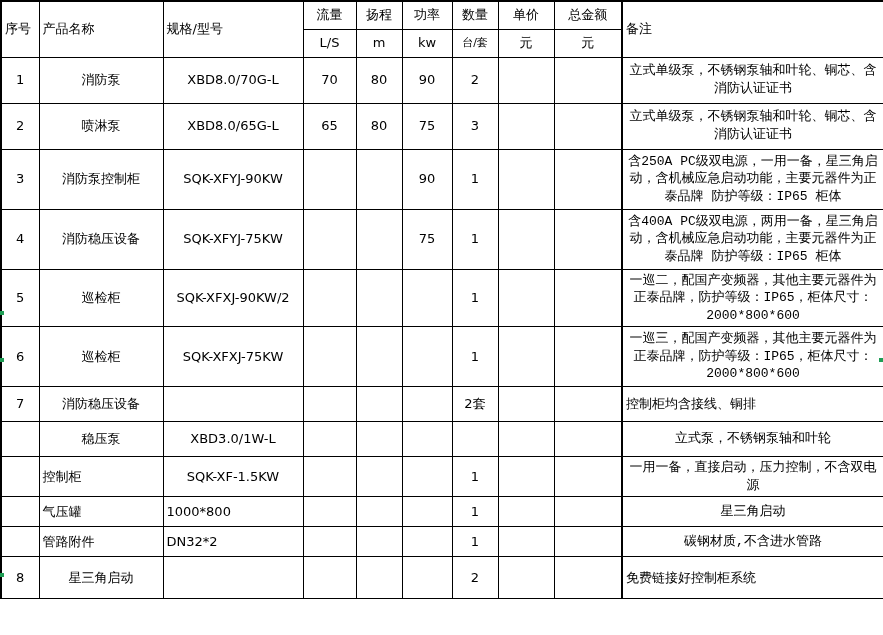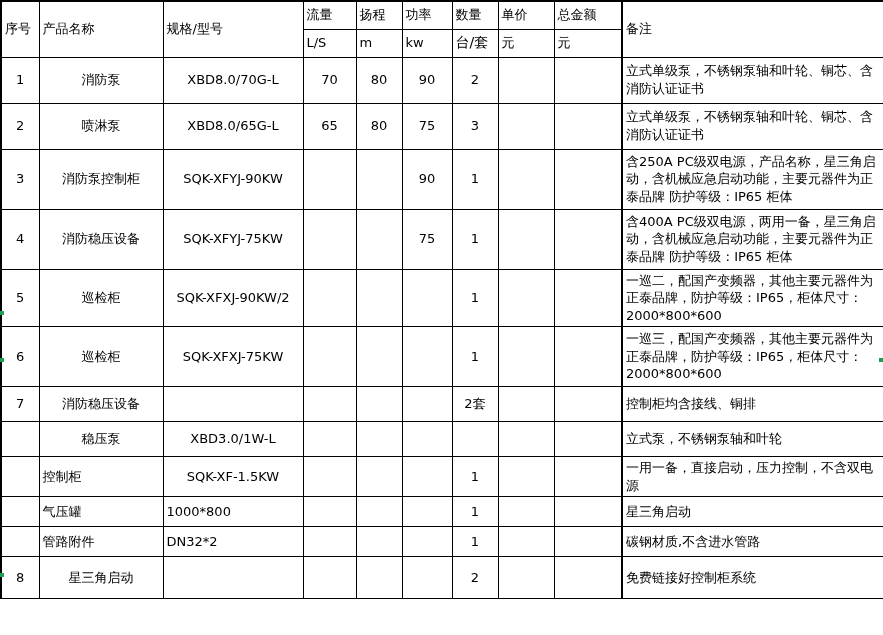--- a/index.html
+++ b/index.html
@@ -35,26 +35,28 @@
     overflow: hidden;
     line-height: 1.35;
   }
   td.c { text-align: center; }
   td.l { text-align: left; }
   td.r { text-align: left; }
   .hdr {
     font-size: 14px;
   }
   .hdr-sm {
+    text-align: center;
     font-size: 13px;
   }
   .note {
     font-size: 12.5px;
-    text-align: left;
+    text-align: center;
     line-height: 1.35;
+    font-family: Liberation Mono, monospace;
   }
   .note-c {
     font-size: 12.5px;
     text-align: left;
   }
   .clip {
     max-height: 56px;
     overflow: hidden;
     display: block;
   }
@@ -103,21 +105,21 @@
         <td class="hdr-sm">功率</td>
         <td class="hdr-sm">数量</td>
         <td class="hdr-sm">单价</td>
         <td class="hdr-sm thickright">总金额</td>
         <td class="hdr thickright" rowspan="2">备注</td>
       </tr>
       <tr style="height:28px;">
         <td class="hdr-sm">L/S</td>
         <td class="hdr-sm">m</td>
         <td class="hdr-sm">kw</td>
-        <td class="hdr-sm" style="font-size:14px;line-height:1.1;">台/套</td>
+        <td class="hdr-sm" style="font-size:11px;line-height:1.1;">台/套</td>
         <td class="hdr-sm">元</td>
         <td class="hdr-sm thickright">元</td>
       </tr>
     </tbody>
     <tbody id="rows-body">
         <tr style="height: 46px;">
           <td class="c">1</td>
           <td class="c">消防泵</td>
           <td class="c">XBD8.0/70G-L</td>
           <td class="c">70</td>
@@ -148,21 +150,21 @@
           <td class="c">3</td>
           <td class="c">消防泵控制柜</td>
           <td class="c">SQK-XFYJ-90KW</td>
           <td class="c"></td>
           <td class="c"></td>
           <td class="c">90</td>
           <td class="c">1</td>
           <td class="c"></td>
           <td class="c thickright"></td>
           <td class="note thickright">
-            <span class="clip">含250A PC级双电源，产品名称，星三角启动，含机械应急启动功能，主要元器件为正泰品牌 防护等级：IP65 柜体</span>
+            <span class="clip">含250A PC级双电源，一用一备，星三角启动，含机械应急启动功能，主要元器件为正泰品牌 防护等级：IP65 柜体</span>
           </td>
         </tr>
         <tr style="height: 60px;">
           <td class="c">4</td>
           <td class="c">消防稳压设备</td>
           <td class="c">SQK-XFYJ-75KW</td>
           <td class="c"></td>
           <td class="c"></td>
           <td class="c">75</td>
           <td class="c">1</td>

